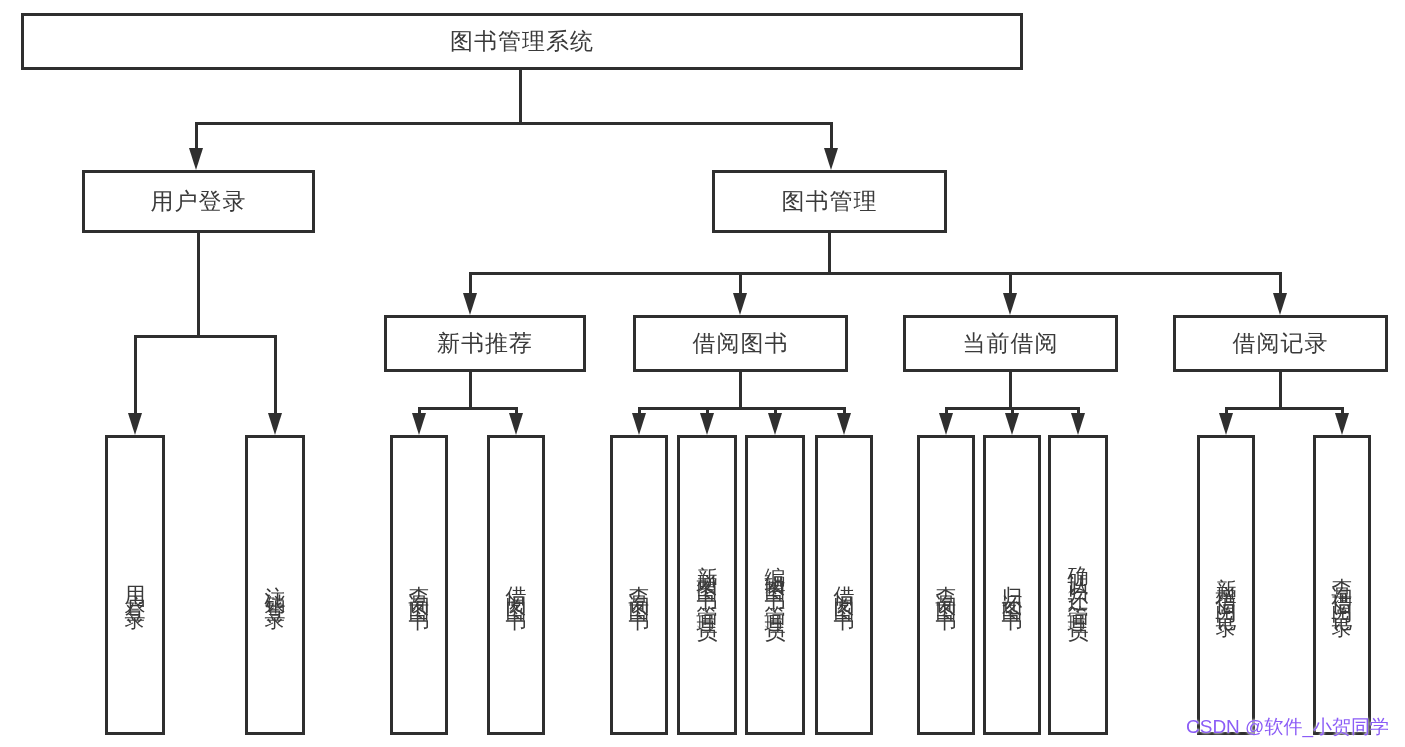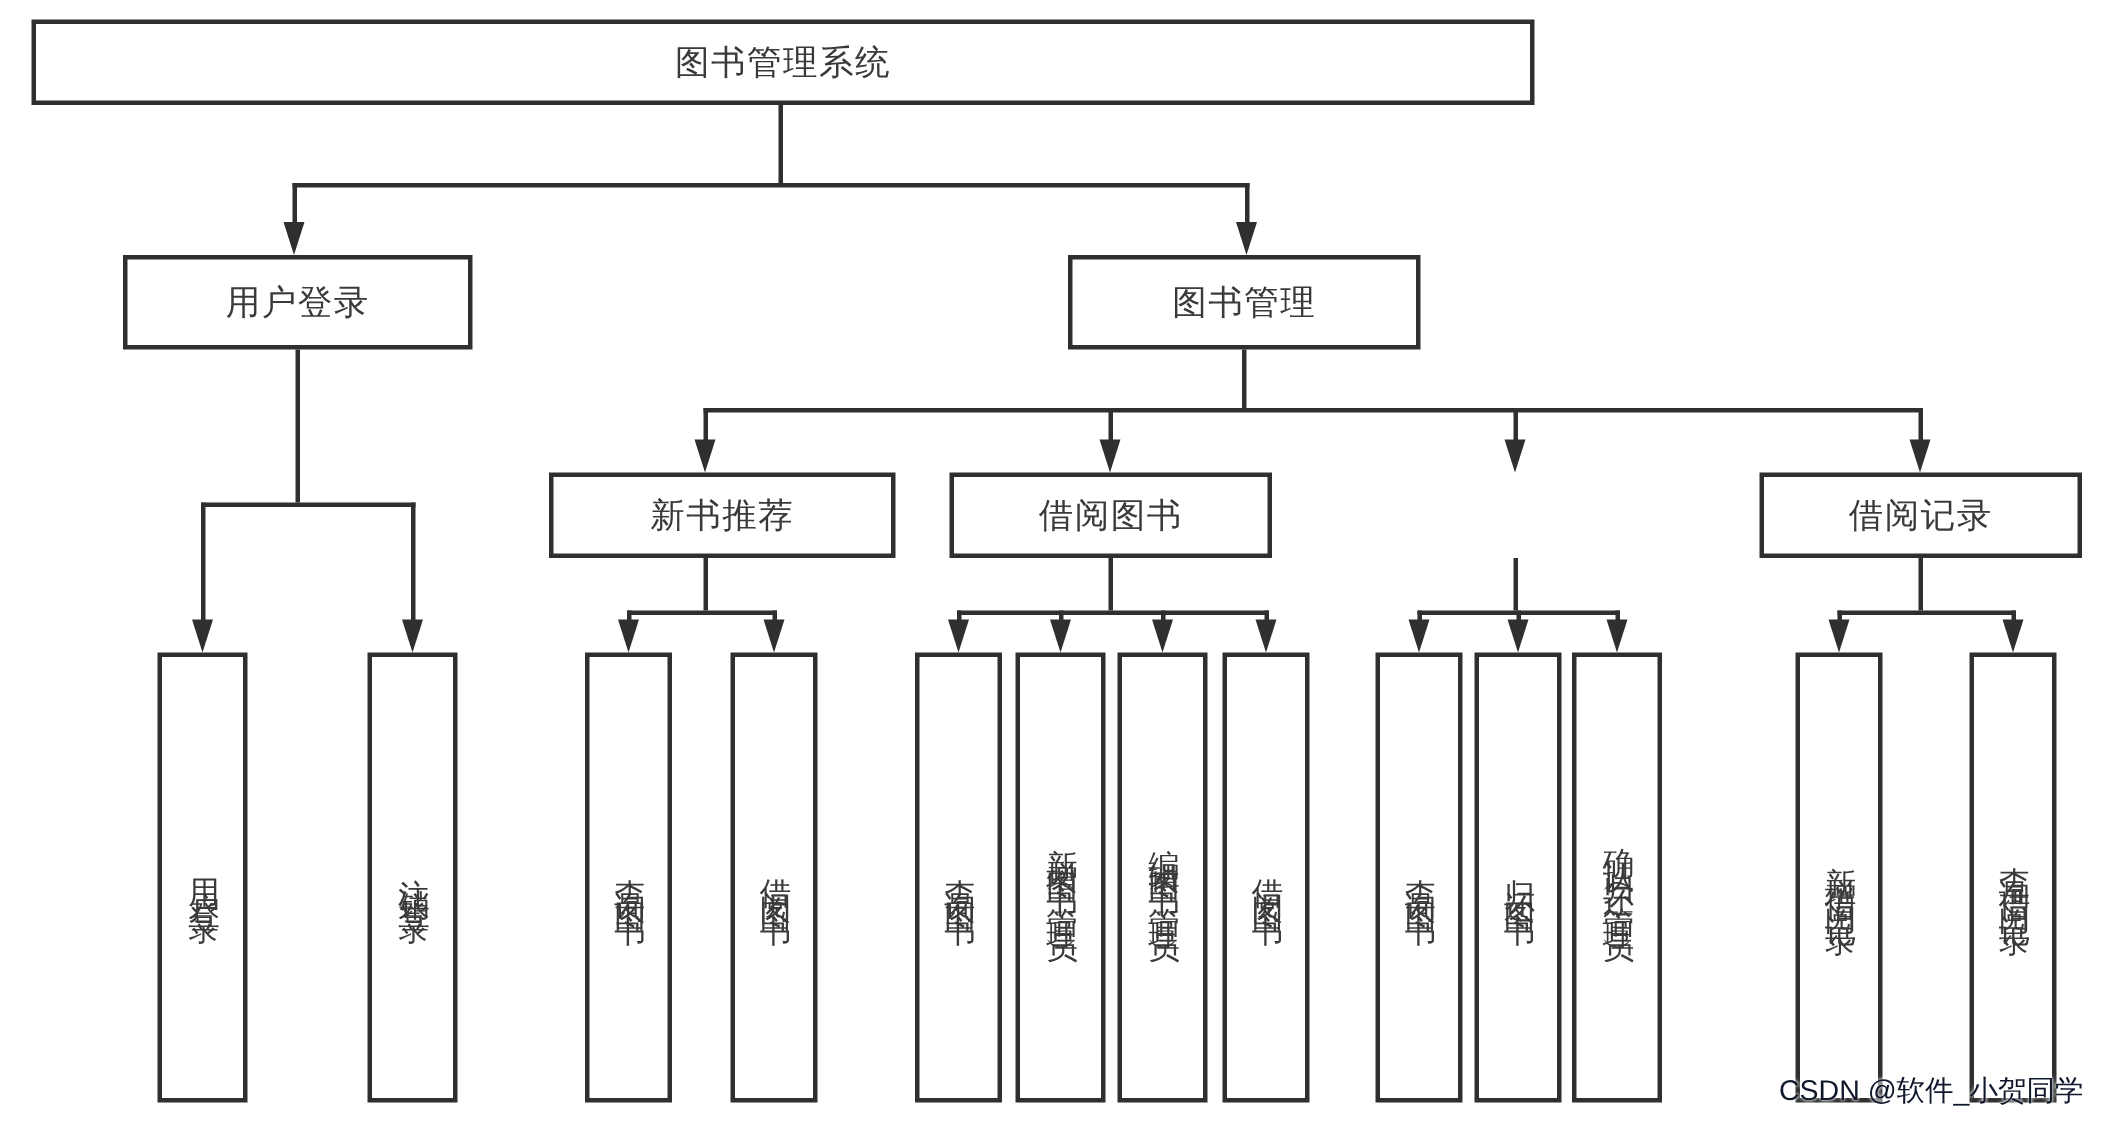--- a/index.html
+++ b/index.html
@@ -21,21 +21,21 @@
   .hline,.vline{position:absolute;background:#2f2f2f;}
   .hline{height:3px;}
   .vline{width:3px;}
   .arrow{
     position:absolute;width:0;height:0;
     border-left:7px solid transparent;border-right:7px solid transparent;
     border-top:22px solid #2f2f2f;
   }
   #watermark{
     position:absolute;left:1186px;top:714px;z-index:10;
-    font-size:19px;color:#0f172a;white-space:nowrap;
+    font-size:19px;color:#8b5cf6;white-space:nowrap;
     text-shadow:0 0 2px #ffffff,0 0 3px #ffffff;
   }
 </style>
 </head>
 <body>
 
 <div id="canvas">
 
   <div class="box" style="left:21px;top:13px;width:1002px;height:57px;text-align:center;">
     <span>图书管理系统</span>
@@ -66,25 +66,28 @@
   <div class="hline" style="left:469px;top:272px;width:813px;"></div>
   <div class="vline" style="left:469px;top:272px;height:23px;"></div>
   <div class="arrow" style="left:463px;top:293px;"></div>
   <div class="vline" style="left:739px;top:272px;height:23px;"></div>
   <div class="arrow" style="left:733px;top:293px;"></div>
   <div class="vline" style="left:1009px;top:272px;height:23px;"></div>
   <div class="arrow" style="left:1003px;top:293px;"></div>
   <div class="vline" style="left:1279px;top:272px;height:23px;"></div>
   <div class="arrow" style="left:1273px;top:293px;"></div>
 
-  <div class="box" style="left:366px;top:315px;width:231px;height:57px;">
+  <div class="box" style="left:384px;top:315px;width:202px;height:57px;">
     <span>新书推荐</span>
   </div>
   <div class="box" style="left:633px;top:315px;width:215px;height:57px;">
     <span>借阅图书</span>
+  </div>
+  <div class="box" style="left:903px;top:315px;width:215px;height:57px;">
+    <span>当前借阅</span>
   </div>
   <div class="box" style="left:1173px;top:315px;width:215px;height:57px;">
     <span>借阅记录</span>
   </div>
 
   <div class="vline" style="left:469px;top:372px;height:35px;"></div>
   <div class="hline" style="left:418px;top:407px;width:100px;"></div>
   <div class="vline" style="left:418px;top:407px;height:8px;"></div>
   <div class="arrow" style="left:412px;top:413px;"></div>
   <div class="vline" style="left:515px;top:407px;height:8px;"></div>

